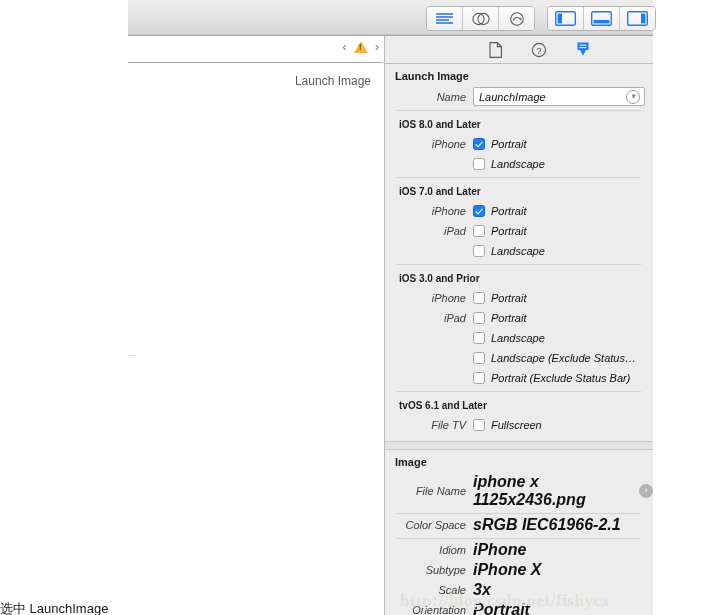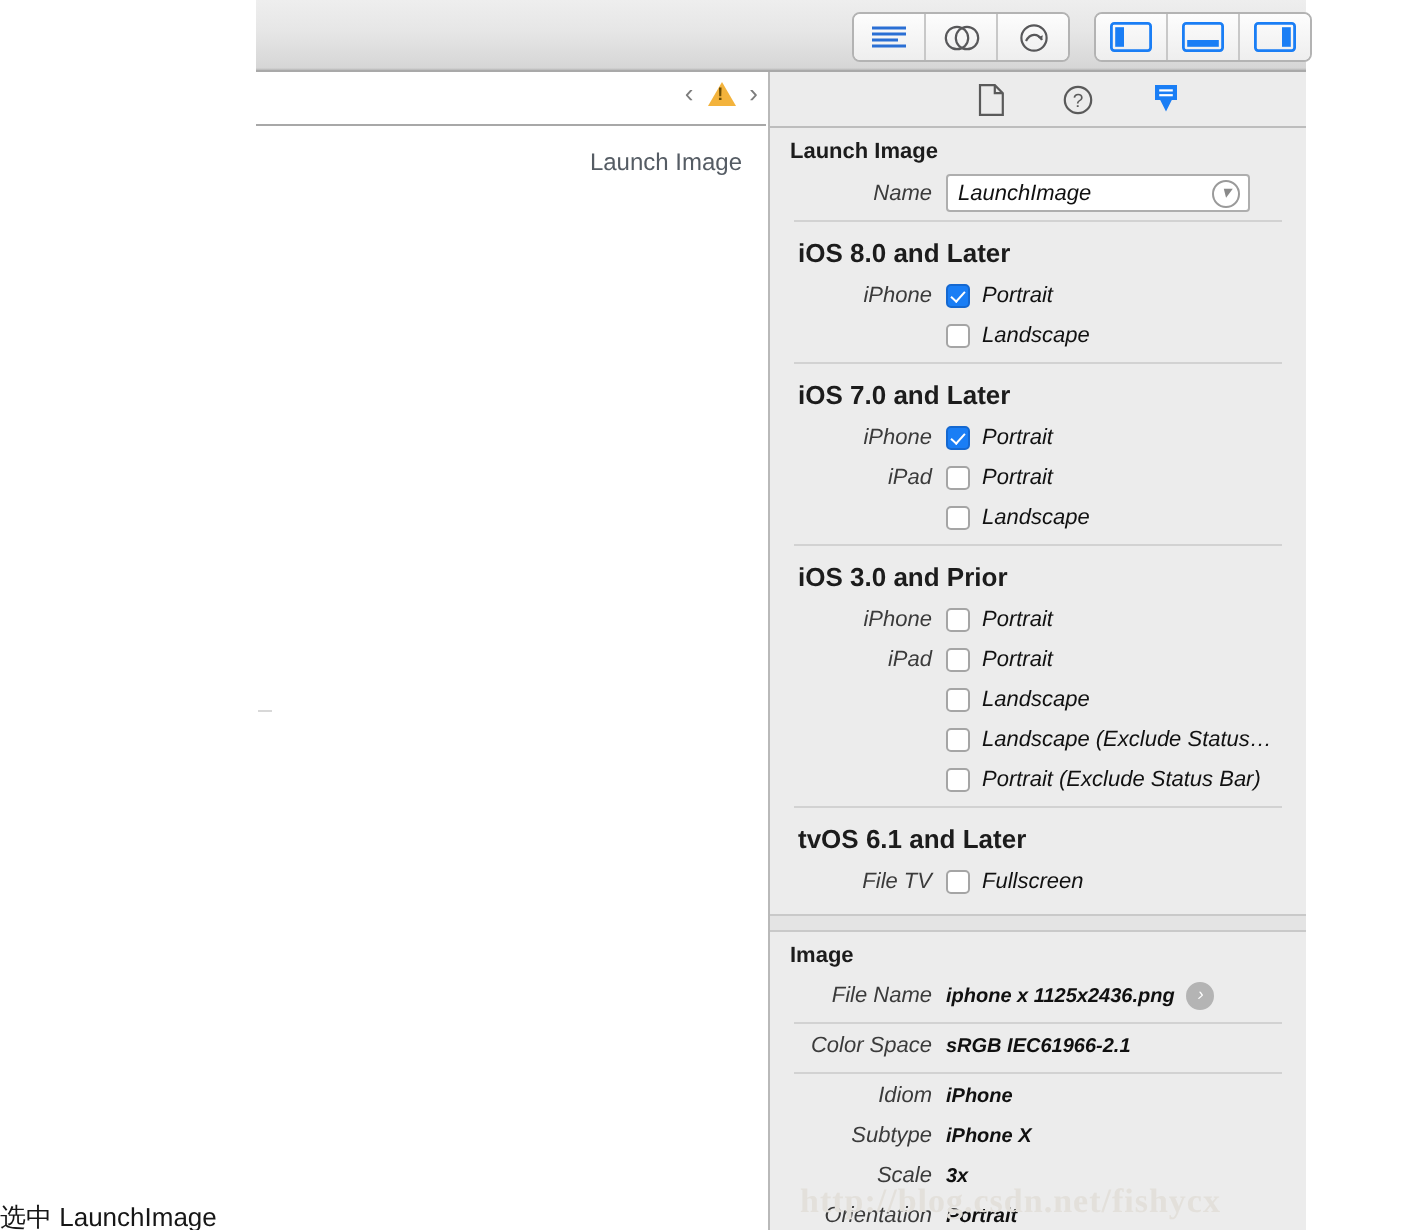--- a/index.html
+++ b/index.html
@@ -146,21 +146,21 @@
   .insp-body {
     background: #ececec;
   }
   .sec-header {
     font-size: 11px;
     font-weight: bold;
     color: #1c1c1c;
     padding: 6px 0 4px 10px;
   }
   .sec-sub {
-    font-size: 13px;
+    font-size: 10px;
     font-weight: bold;
     color: #1c1c1c;
     padding: 7px 0 4px 14px;
   }
   .hr {
     height: 1px;
     background: #d2d2d2;
     margin: 3px 12px 1px 12px;
   }
   .band {
@@ -179,29 +179,29 @@
   }
   .row-label {
     width: 81px;
     text-align: right;
     padding-right: 7px;
     font-size: 11px;
     color: #3b3b3b;
     flex: none;
   }
   .row-value-strong {
-    font-size: 10px;
+    font-size: 16px;
     color: #101010;
     font-weight: bold;
   }
 
   
   .textfield {
     flex: 1;
-    margin-right: 28px;
+    margin-right: 8px;
     height: 19px;
     background: #ffffff;
     border: 1px solid #aeaeae;
     border-radius: 2px;
     display: flex;
     align-items: center;
     padding: 0 4px 0 5px;
     box-sizing: border-box;
     font-size: 11px;
     color: #101010;

